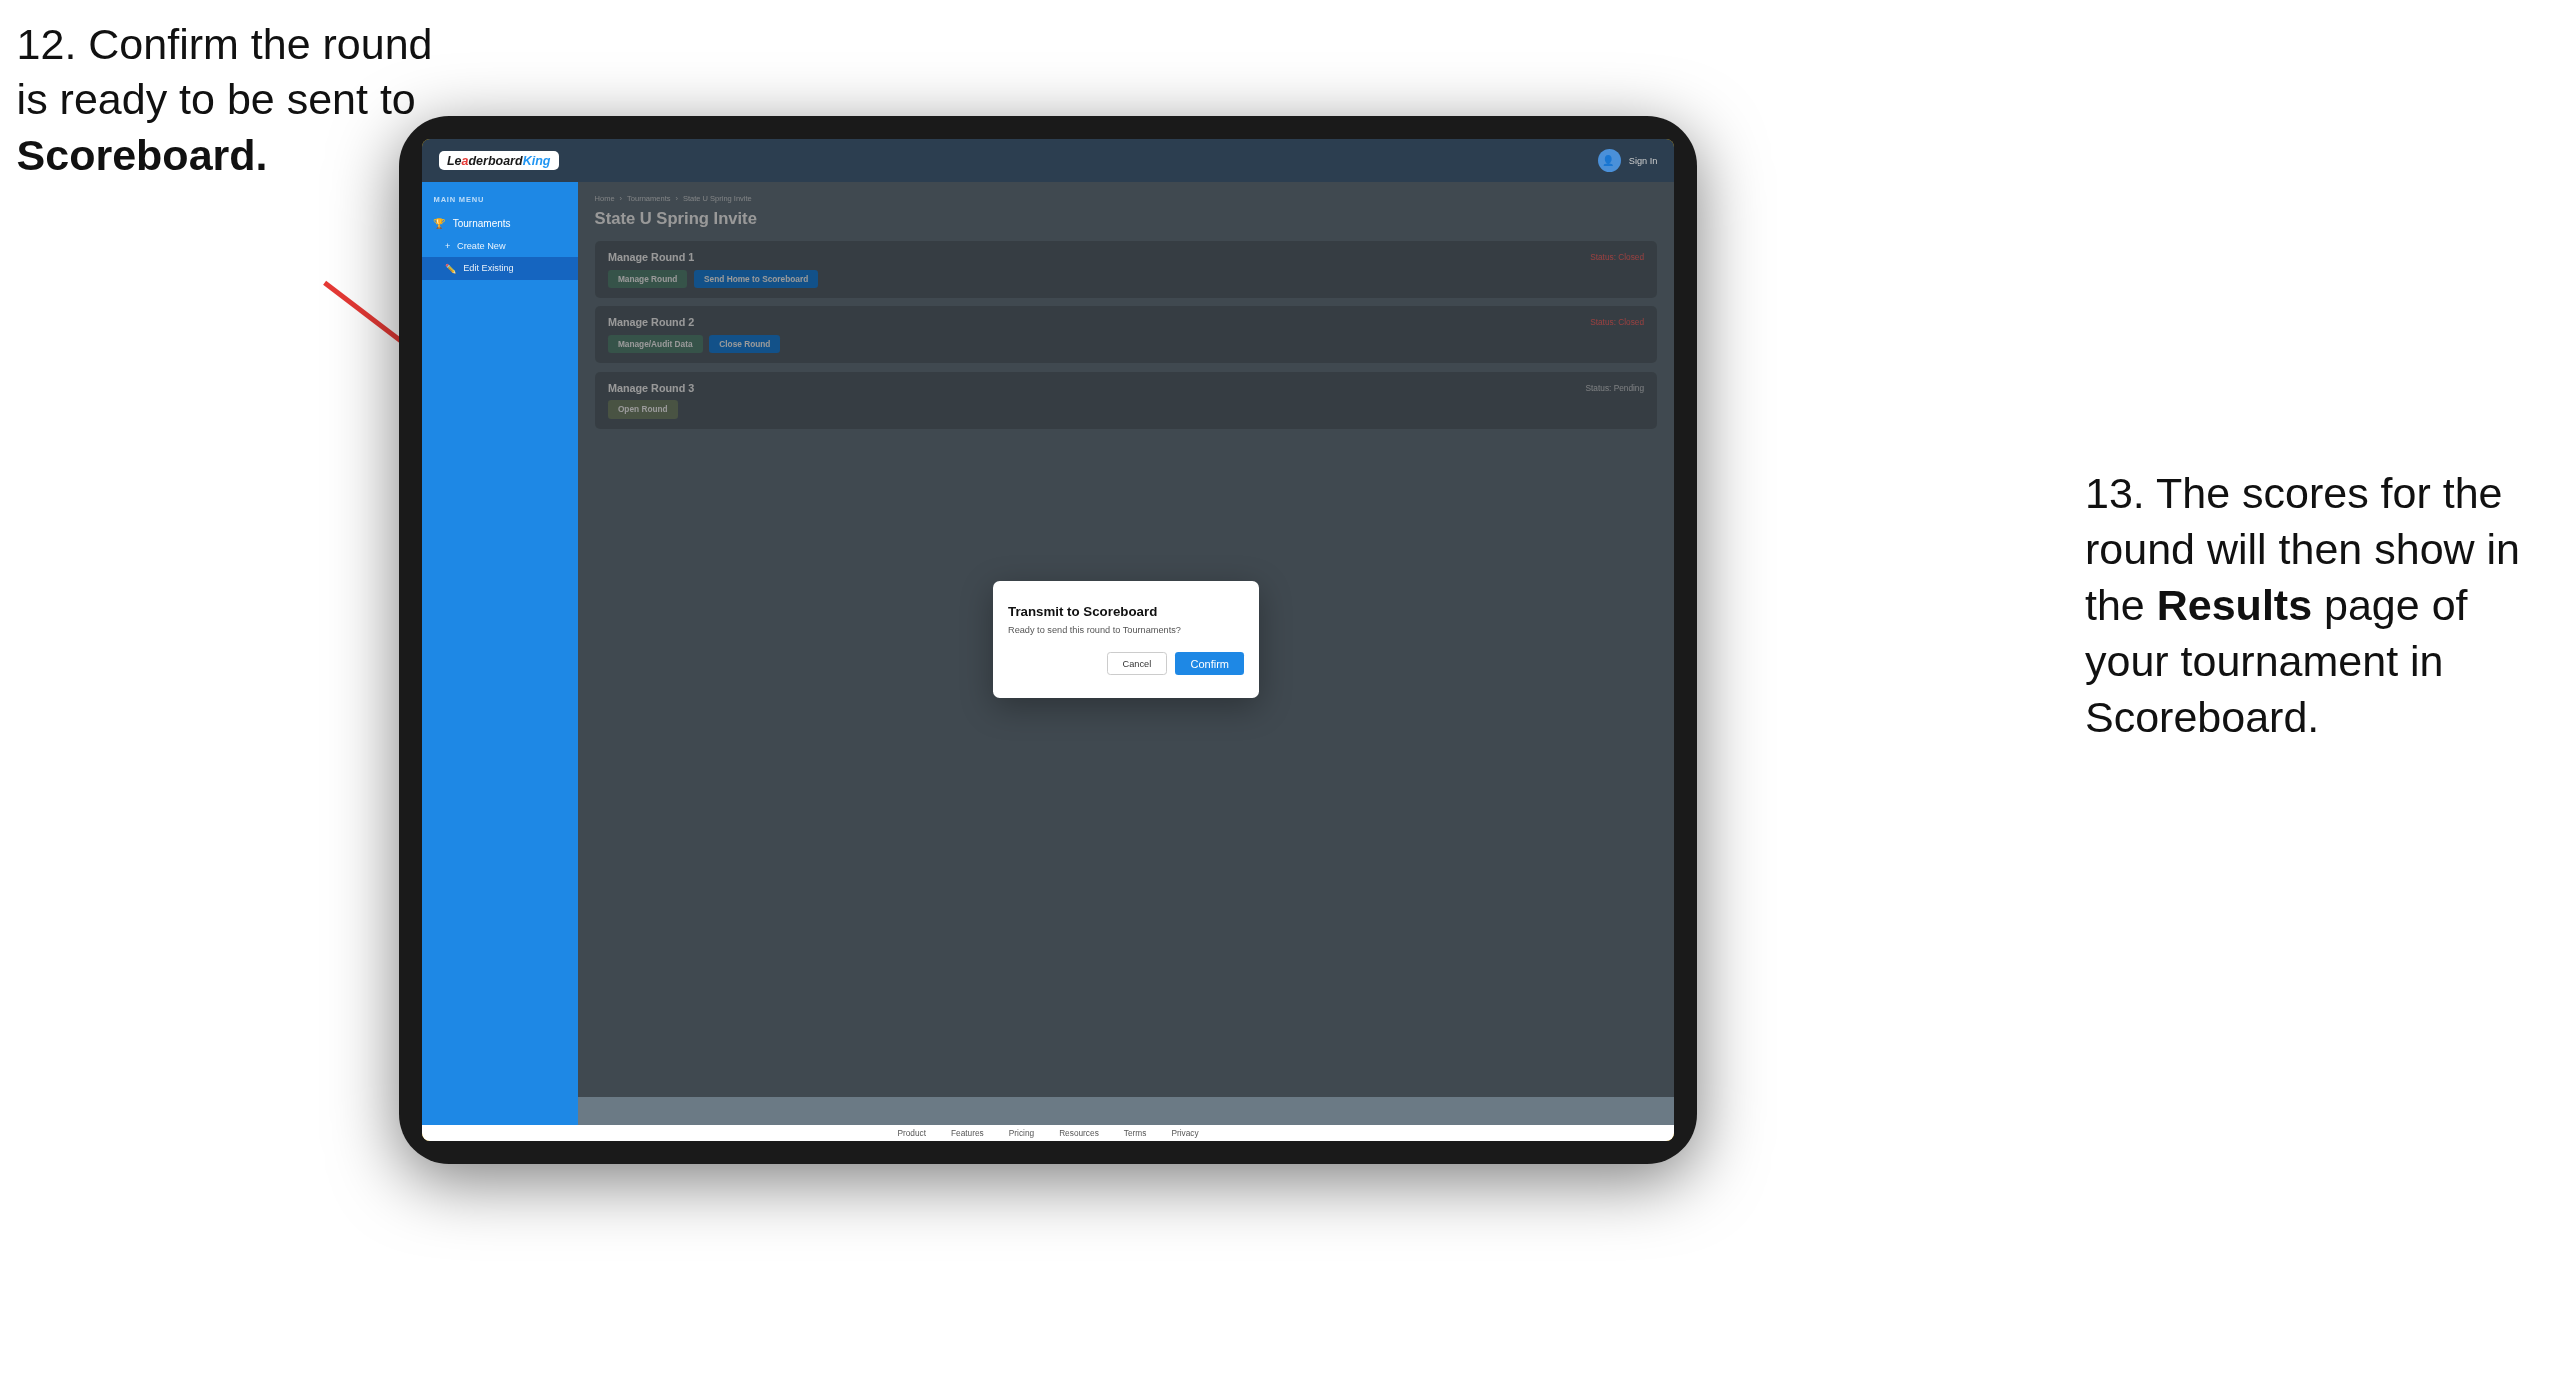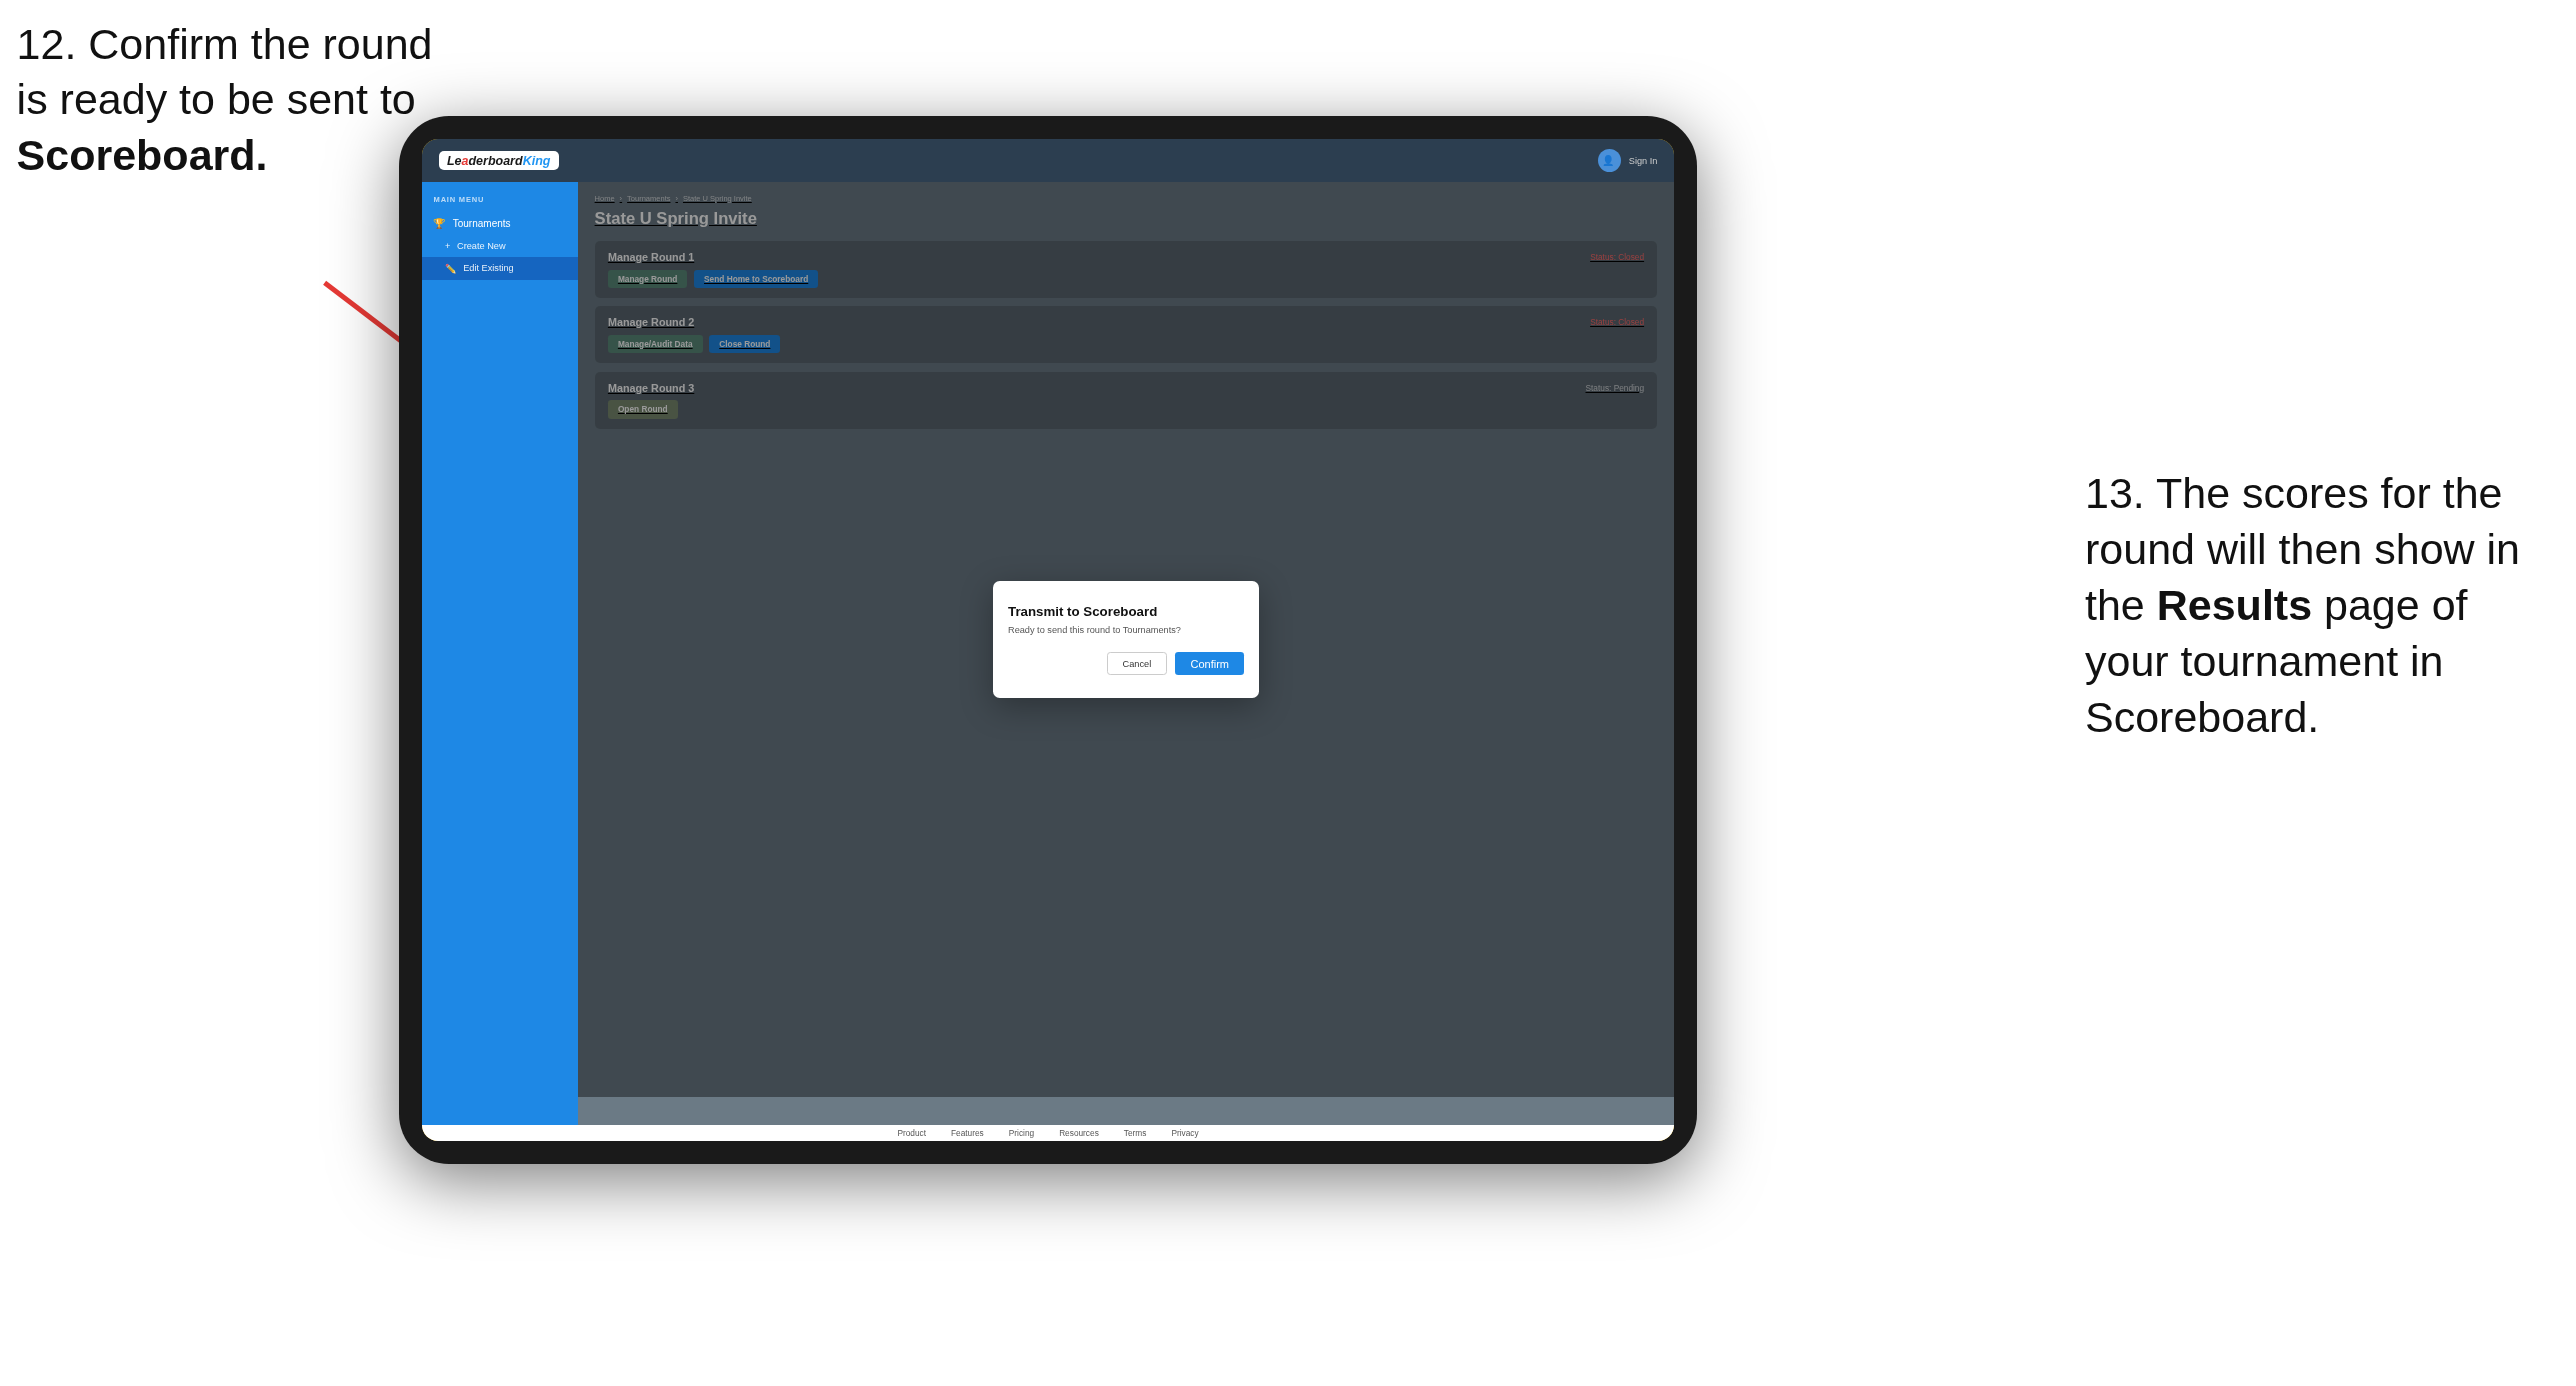--- a/index.html
+++ b/index.html
@@ -60,21 +60,21 @@
       background: #1a1a1a;
       border-radius: 50px;
       box-shadow: 0 16.6px 67px rgba(0,0,0,0.5);
       padding: 23px;
     }
 
     .tablet-screen {
       width: 100%;
       height: 100%;
       background: #eab308;
-      border-radius: 16px;
+      border-radius: 8px;
       overflow: hidden;
       position: relative;
       display: flex;
       flex-direction: column;
     }
 
     
     .top-nav {
       background: #2c3e50;
       height: 43px;
@@ -174,21 +174,20 @@
     
     .content-area {
       flex: 1;
       background: #6b7a85;
       overflow: hidden;
       position: relative;
     }
 
     .content-inner {
       padding: 11.6px 16.6px;
-      text-decoration: underline;
     }
 
     
     .breadcrumb {
       display: flex;
       align-items: center;
       gap: 5px;
       font-size: 7.5px;
       color: rgba(255,255,255,0.7);
       margin-bottom: 6.7px;

